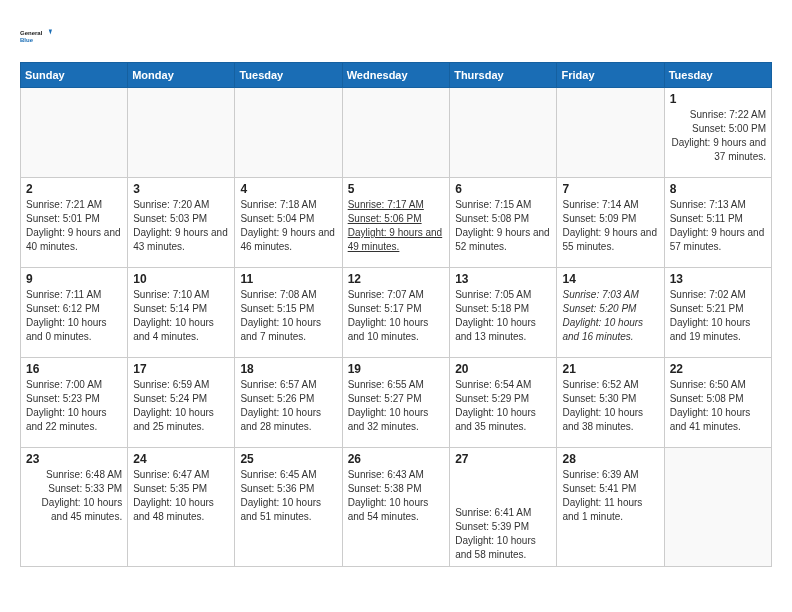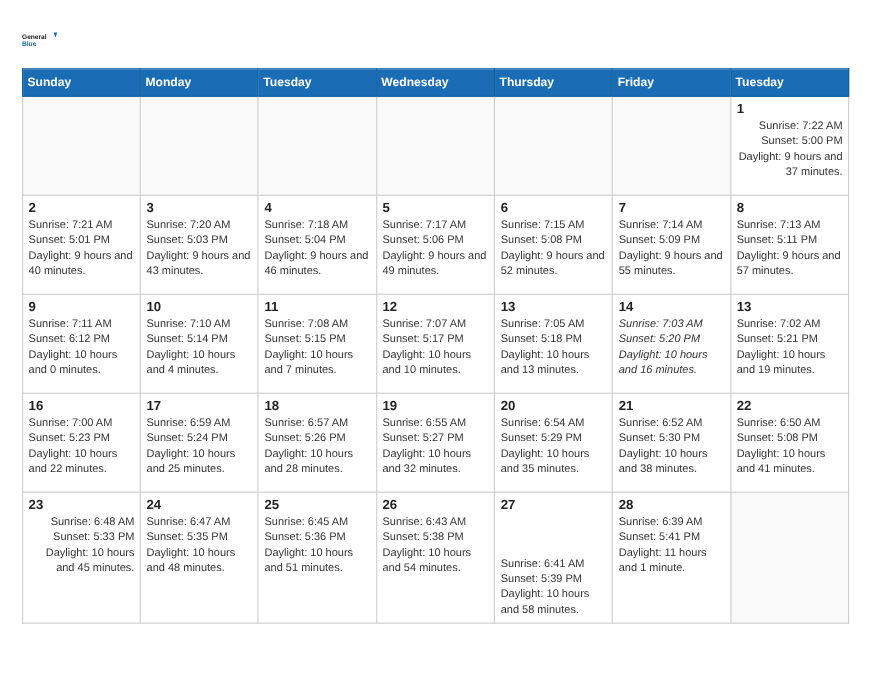--- a/index.html
+++ b/index.html
@@ -134,21 +134,21 @@
 Daylight: 9 hours and 43 minutes.</div>
         </td>
         <td>
           <span class="day-num">4</span>
           <div class="day-info" style="white-space: pre-line;">Sunrise: 7:18 AM
 Sunset: 5:04 PM
 Daylight: 9 hours and 46 minutes.</div>
         </td>
         <td>
           <span class="day-num">5</span>
-          <div class="day-info" style="white-space: pre-line;">Sunrise: 7:17 AM
+          <div class="day-info" style="white-space: pre-line; text-decoration: underline;">Sunrise: 7:17 AM
 Sunset: 5:06 PM
 Daylight: 9 hours and 49 minutes.</div>
         </td>
         <td>
           <span class="day-num">6</span>
           <div class="day-info" style="white-space: pre-line;">Sunrise: 7:15 AM
 Sunset: 5:08 PM
 Daylight: 9 hours and 52 minutes.</div>
         </td>
         <td>

